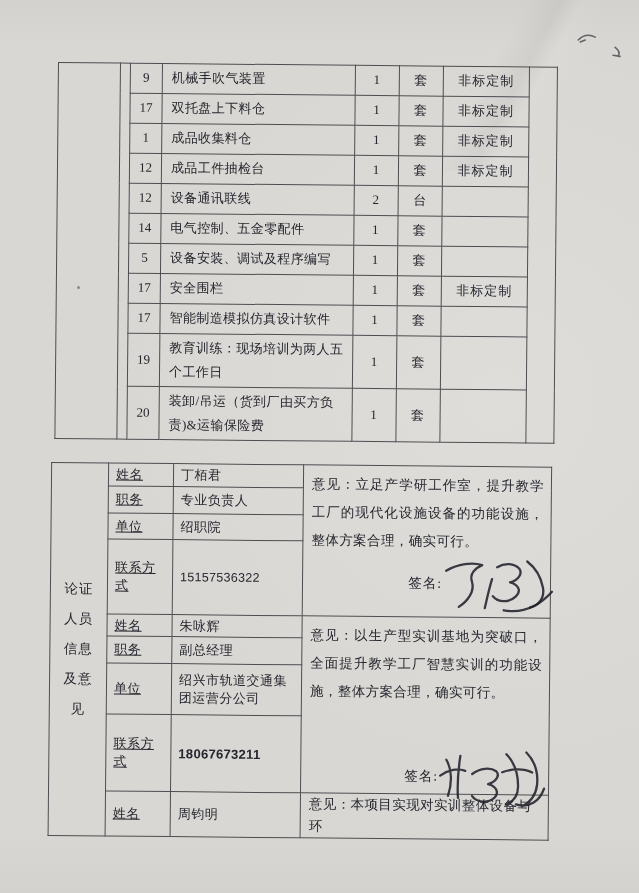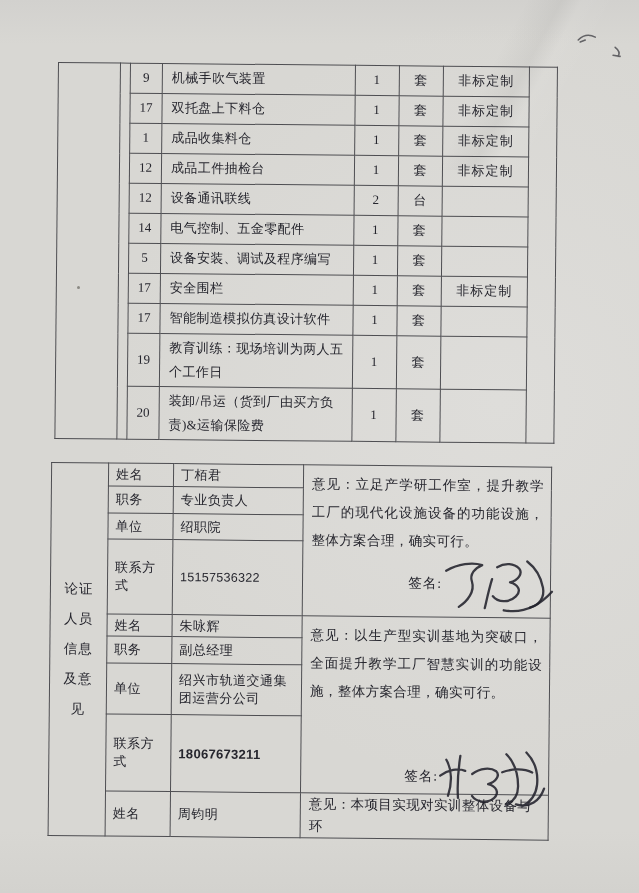--- a/index.html
+++ b/index.html
@@ -31,21 +31,21 @@
   .equip .item{text-align:left;padding:2px 4px 2px 9px;letter-spacing:0.4px;}
   .equip .qty,.equip .unit,.equip .remark{text-align:center;letter-spacing:1px;}
   .equip tr.r30{height:30px;}
   .equip tr.r50{height:50px;}
 
   
   .review{position:absolute;left:55px;top:462px;width:500px;font-size:13px;}
   .review td{padding:1px 4px 1px 7px;}
   .review td.side{text-align:center;padding:0;}
   .side-label{width:42px;margin:0 auto;word-break:break-all;line-height:30px;letter-spacing:1px;font-size:13.5px;}
-  .review td.lab{letter-spacing:0.5px;}
+  .review td.lab{letter-spacing:0.5px;text-decoration:underline;}
   .review td.val{letter-spacing:0.5px;}
   .review td.val.phone{font-family:"Liberation Sans","DejaVu Sans",sans-serif;font-size:12.5px;letter-spacing:0.3px;}
   .review td.val.phone.bold{font-weight:700;font-size:13px;}
   .review tr.h23{height:23px;} .review tr.h27{height:27px;} .review tr.h26{height:26px;}
   .review tr.h75{height:75px;} .review tr.h22{height:22px;} .review tr.h51{height:51px;}
   .review tr.h77{height:77px;}
   .review td.op{vertical-align:top;position:relative;padding:0;}
   .op-text{
     padding:5px 7px 0 8px;font-size:13.5px;line-height:28px;
     text-align:justify;text-justify:inter-character;letter-spacing:0.4px;

